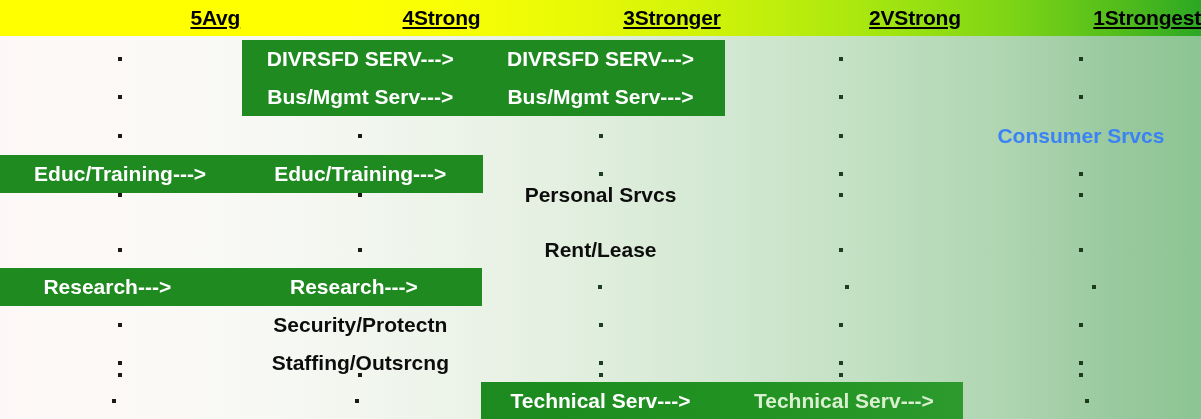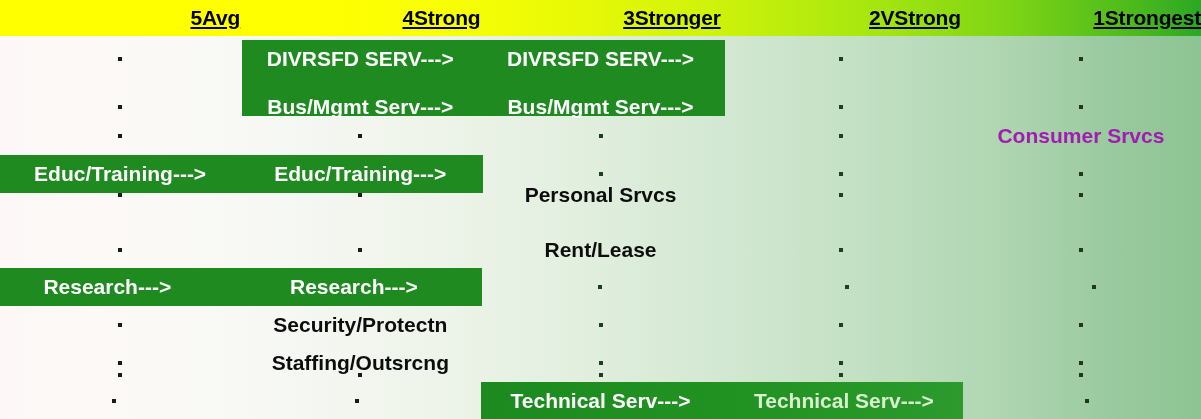--- a/index.html
+++ b/index.html
@@ -93,21 +93,21 @@
     width: 4px;
     height: 4px;
     background: #1a1a1a;
     border-radius: 0;
   }
   .cell.col-3 .dot, .cell.col-4 .dot { background: #1f3d1f; }
   .cell.col-5 .dot { background: #1d3a1d; }
 
   
   .txt-black { color: #0d0d0d; font-size: 21px; font-weight: bold; }
-  .txt-darkgreen { color: #a21caf; font-size: 21px; font-weight: bold; }
+  .txt-darkgreen { color: #3b82f6; font-size: 21px; font-weight: bold; }
 
   
   .txt-white { color: #ffffff; font-size: 21px; font-weight: bold; }
   .txt-paleg { color: #d9efd0; font-size: 21px; font-weight: bold; }
 
   
   .band {
     position: absolute;
     z-index: 1;
   }
@@ -148,21 +148,21 @@
         <span class="txt-white">DIVRSFD SERV---&gt;</span>
       </div>
     <div class="cell col-4">
         <span class="dot"></span>
       </div>
     <div class="cell col-5">
         <span class="dot"></span>
       </div>
   </div>
 
-  <div class="row" style="top:88px; height:38px;">
+  <div class="row" style="top:78px; height:38px;">
     <div class="cell col-1">
         <span class="dot"></span>
       </div>
     <div class="cell col-2">
         <span class="txt-white">Bus/Mgmt Serv---&gt;</span>
       </div>
     <div class="cell col-3">
         <span class="txt-white">Bus/Mgmt Serv---&gt;</span>
       </div>
     <div class="cell col-4">

